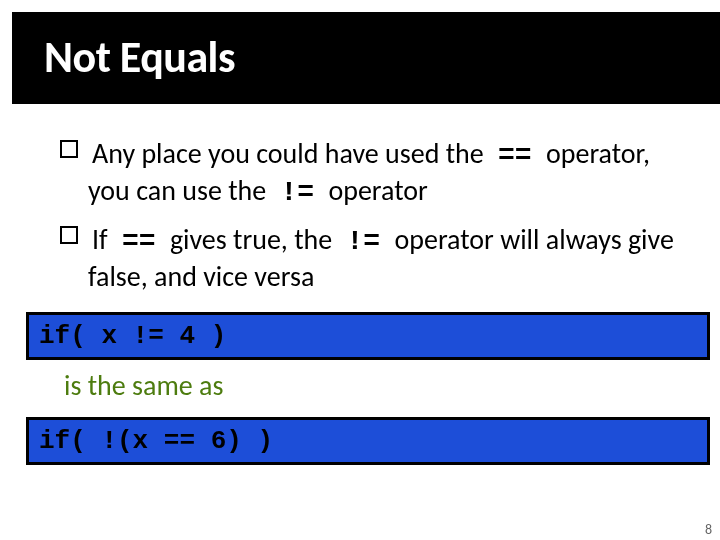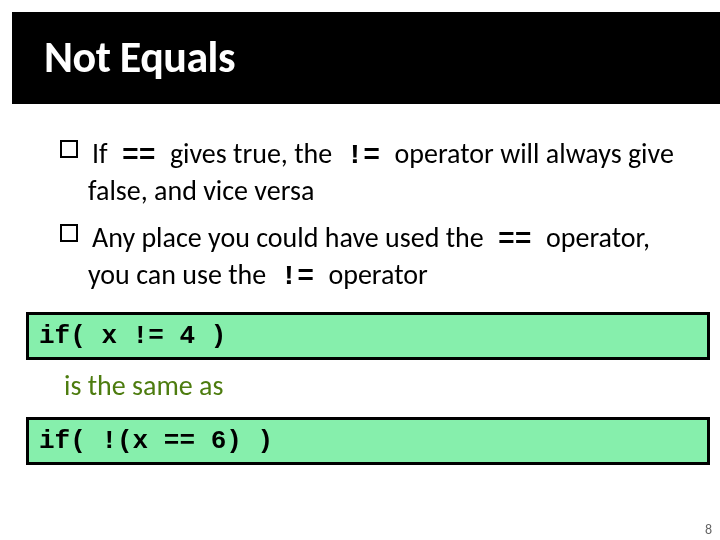--- a/index.html
+++ b/index.html
@@ -49,21 +49,21 @@
     font-weight: 700;
   }
   .code-box {
     border: 3px solid #000;
     margin: 14px 18px 0 18px;
     padding: 6px 10px 6px 10px;
     font-family: "Courier New", Courier, monospace;
     font-weight: 700;
     font-size: 26px;
     color: #000;
-    background: #86efac;
+    background: #1d4ed8;
   }
   .between-text {
     font-size: 28px;
     margin: 8px 0 0 56px;
     color: #4d7c0f;
   }
   .page-num {
     position: absolute;
     bottom: 6px;
     right: 12px;
@@ -76,28 +76,28 @@
 
 <div class="header-bar">
   <h1>Not Equals</h1>
 </div>
 
 <div class="content">
 
   <div class="bullet-line">
     <span class="box"></span>
     <span class="txt">
-      <span>If </span><span class="mono">==</span><span> gives true, the </span><span class="mono">!=</span><span> operator will always give false, and vice versa</span>
+      <span>Any place you could have used the </span><span class="mono">==</span><span> operator, you can use the </span><span class="mono">!=</span><span> operator</span>
     </span>
   </div>
 
   <div class="bullet-line">
     <span class="box"></span>
     <span class="txt">
-      <span>Any place you could have used the </span><span class="mono">==</span><span> operator, you can use the </span><span class="mono">!=</span><span> operator</span>
+      <span>If </span><span class="mono">==</span><span> gives true, the </span><span class="mono">!=</span><span> operator will always give false, and vice versa</span>
     </span>
   </div>
 
 
 </div>
 
 <div class="code-box">if( x != 4 )</div>
 
 <div class="between-text">is the same as</div>
 

